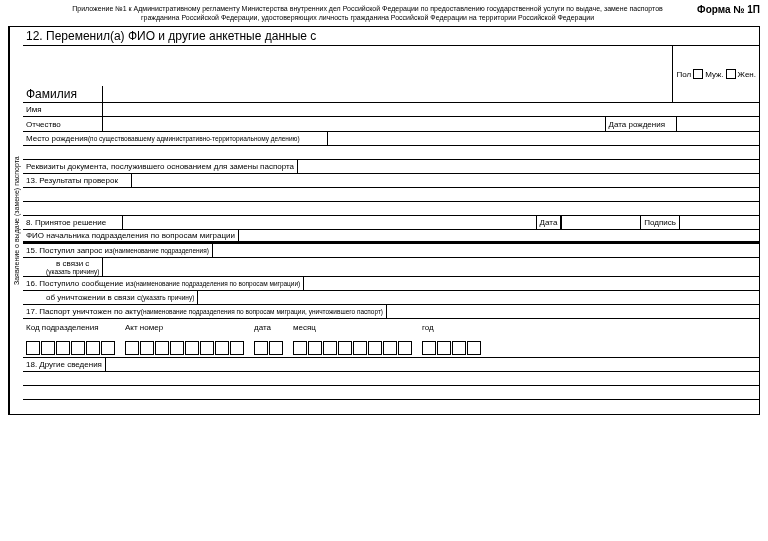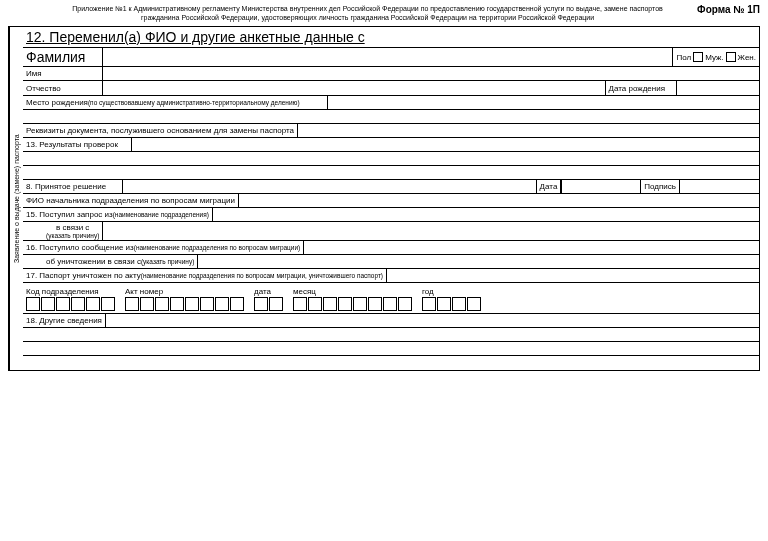--- a/index.html
+++ b/index.html
@@ -51,39 +51,39 @@
       align-items: center;
       justify-content: center;
     }
     .form-body {
       flex: 1;
     }
     
     .sec12-header {
       border-bottom: 1px solid #000;
       padding: 2px 3px;
-      font-size: 14px;
-      min-height: 14px;
-      display: flex;
-      align-items: center;
-      text-decoration: underline;
+      font-size: 12px;
+      min-height: 14px;
+      display: flex;
+      align-items: center;
     }
     
     .fam-row {
       display: flex;
       border-bottom: 1px solid #000;
       min-height: 14px;
     }
     .fam-label {
       padding: 1px 3px;
-      font-size: 14px;
+      font-size: 12px;
       display: flex;
       align-items: center;
       width: 80px;
       border-right: 1px solid #000;
+      margin-top: 40px;
     }
     .fam-value {
       flex: 1;
       border-right: 1px solid #000;
     }
     .pol-block {
       display: flex;
       align-items: center;
       padding: 0 3px;
       font-size: 8px;
@@ -232,21 +232,21 @@
     }
     .sec14-podpis-block {
       display: flex;
       align-items: center;
       padding: 0 3px;
       font-size: 8px;
     }
     
     .fio-nach-row {
       display: flex;
-      border-bottom: 1px solid #000000;
+      border-bottom: 3px solid #000000;
       min-height: 14px;
       text-align: center;
     }
     .fio-nach-label {
       padding: 1px 3px;
       font-size: 8px;
       display: flex;
       align-items: center;
       border-right: 1px solid #000;
     }
@@ -360,21 +360,21 @@
       border-top: none;
       padding: 4px 3px 2px 3px;
       display: flex;
       gap: 10px;
       align-items: flex-end;
       border-bottom: 1px solid #000;
     }
     .code-block {
       display: flex;
       flex-direction: column;
-      gap: 1px;
+      gap: 9px;
     }
     .code-title {
       font-size: 8px;
     }
     .code-boxes {
       display: flex;
       gap: 1px;
     }
     .code-box {
       width: 14px;

